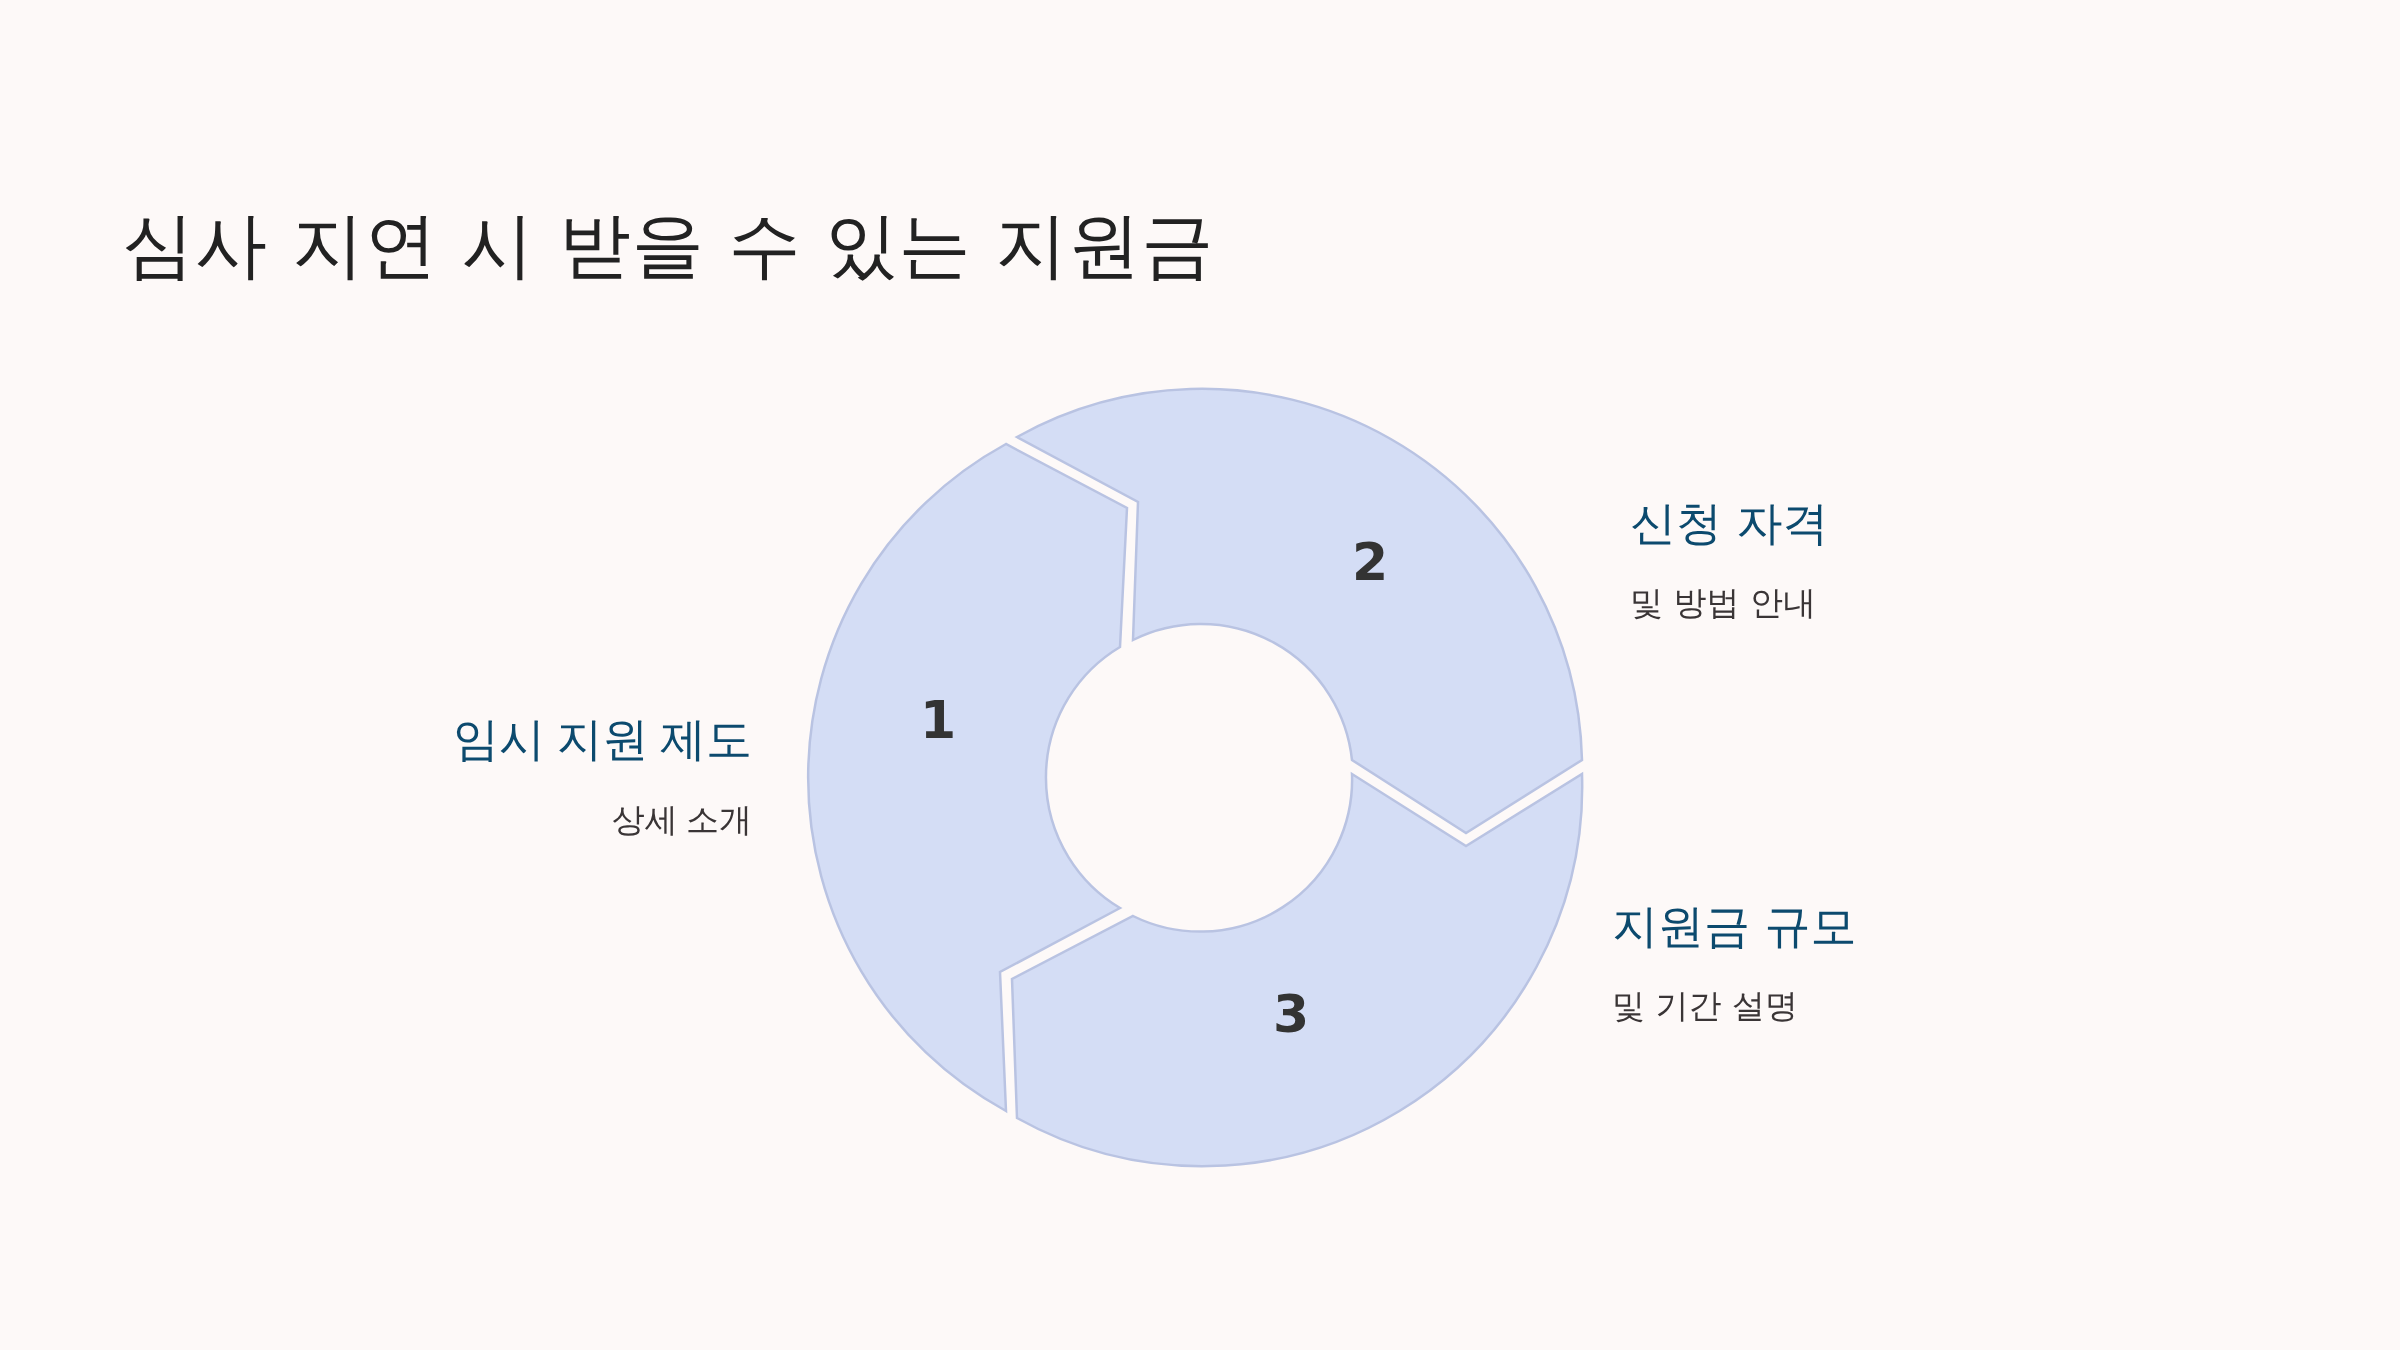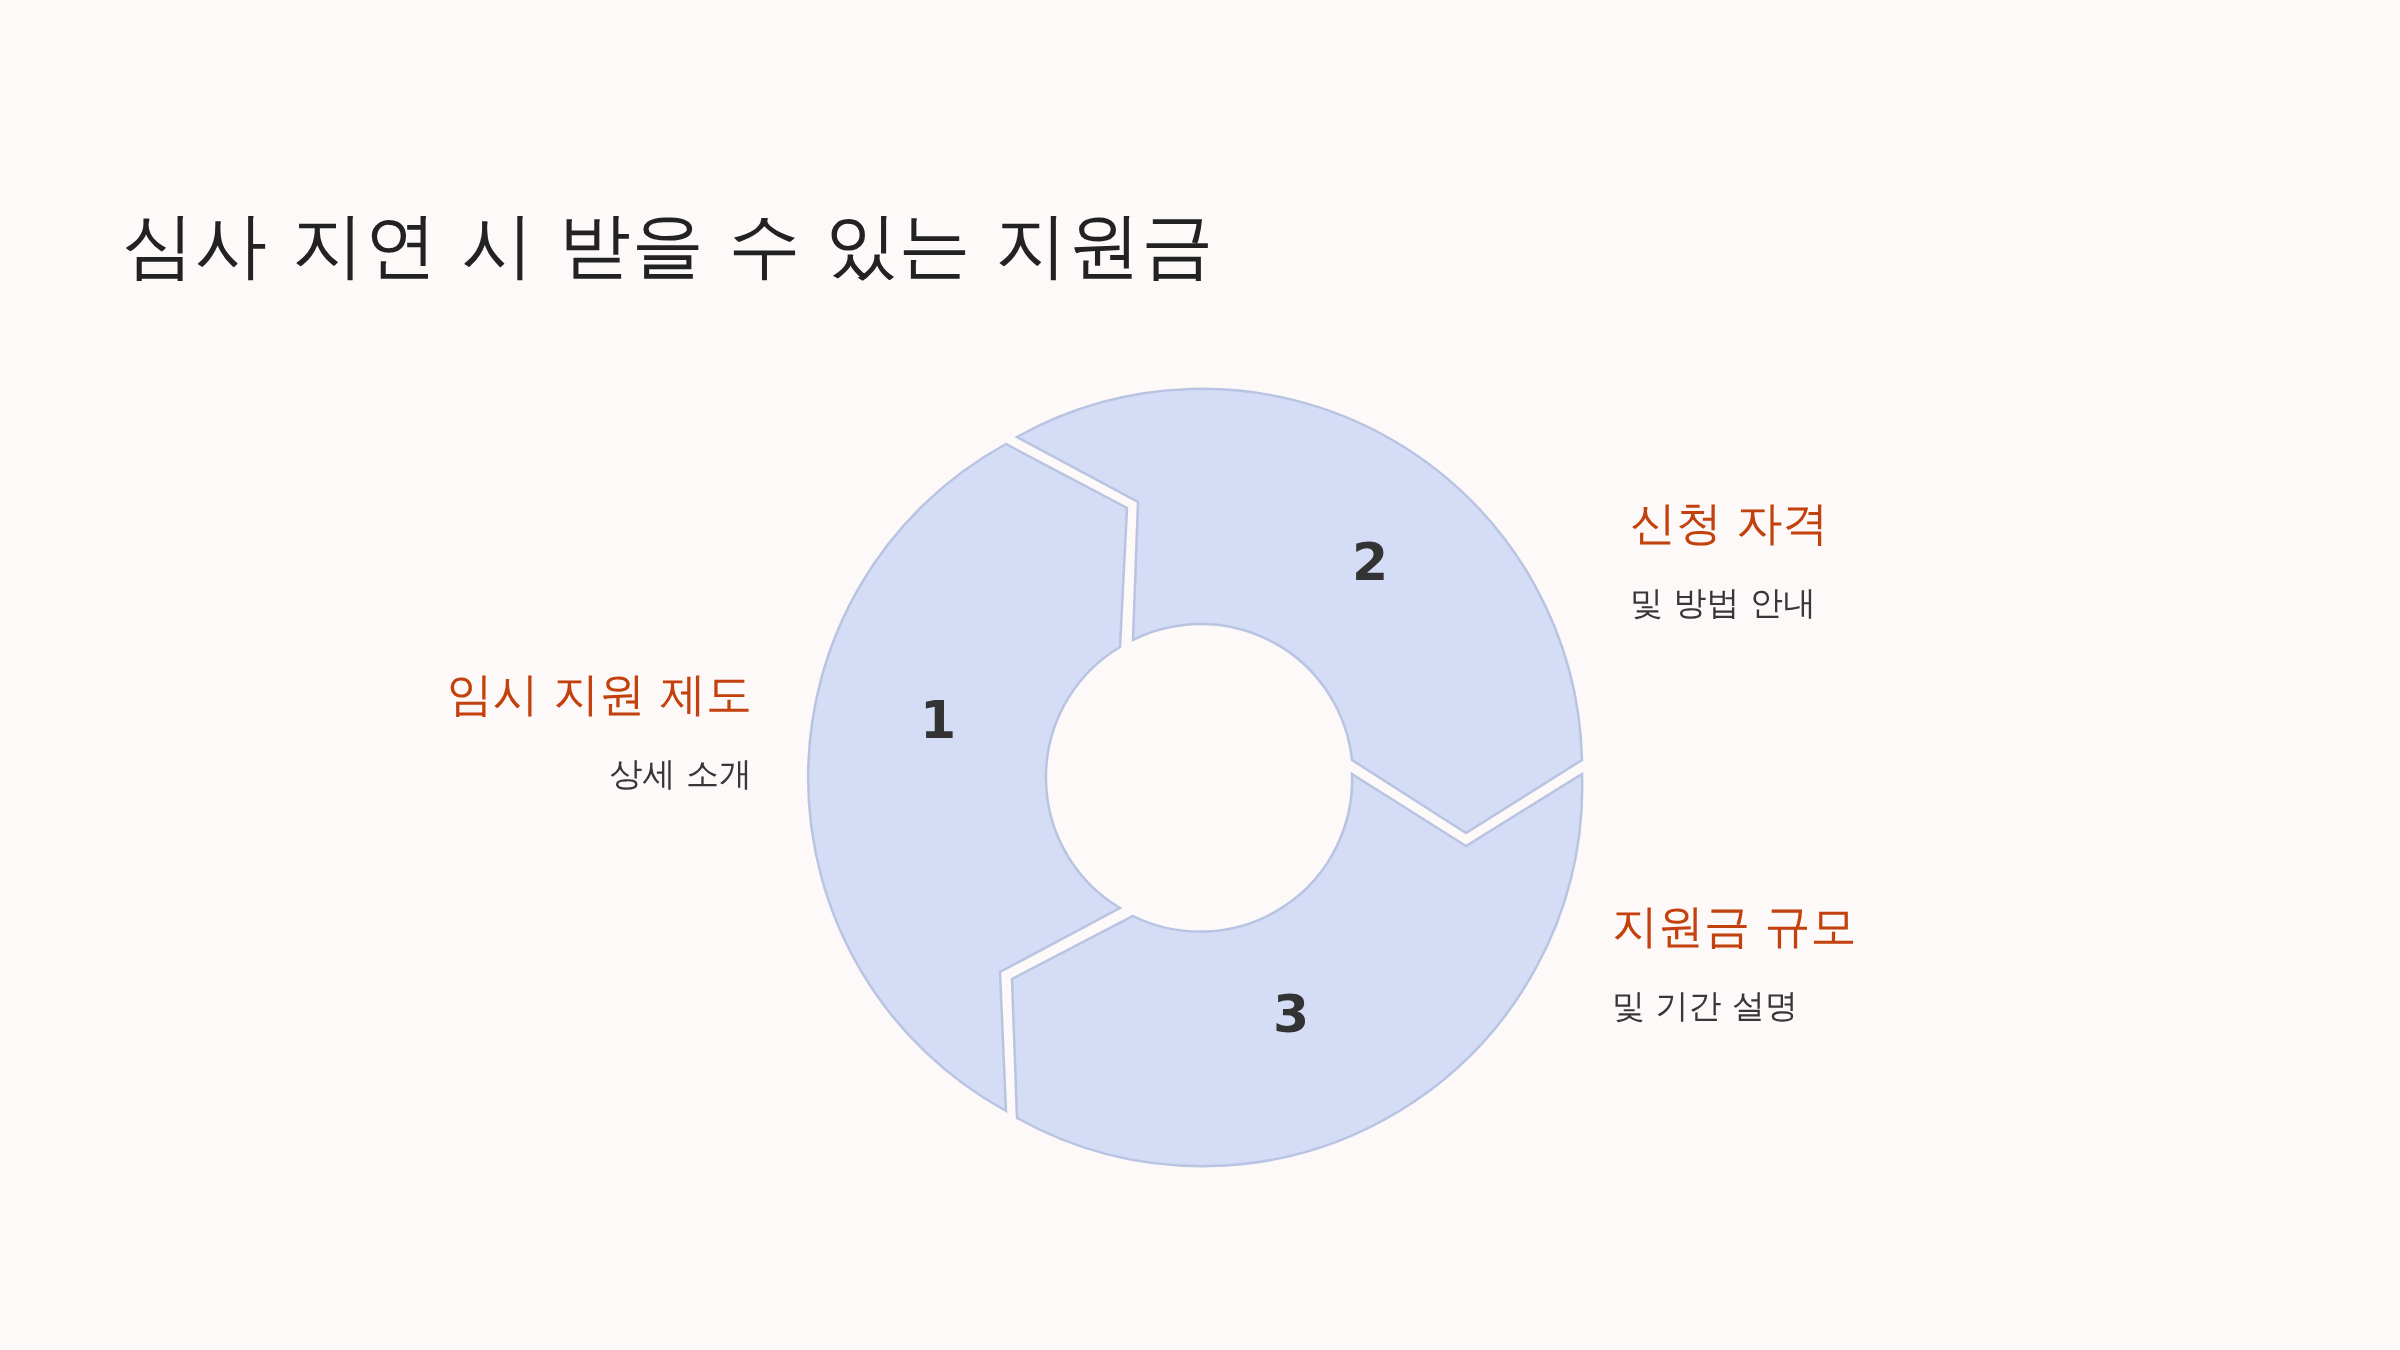--- a/index.html
+++ b/index.html
@@ -1,21 +1,21 @@
 <!DOCTYPE html>
 <html><head>
 <meta charset="utf-8">
 <style>
   html, body { margin:0; padding:0; }
   body { width:2400px; height:1350px; background:#fdf9f8; position:relative; overflow:hidden;
          font-family: "DejaVu Sans", "Liberation Sans", sans-serif; color:#3a3536; }
   .title { position:absolute; left:122px; top:198px; font-size:72px; font-weight:400; color:#222; letter-spacing:1px; margin:0; white-space:nowrap; }
   .diagram { position:absolute; left:0; top:0; width:2400px; height:1350px; }
   .label { position:absolute; white-space:nowrap; }
-  .label .head { font-size:46px; color:#c2410c; line-height:56px; }
+  .label .head { font-size:46px; color:#0c4a6e; line-height:56px; }
   .label .sub { font-size:33px; color:#3a3536; line-height:44px; margin-top:30px; }
   .label.right { text-align:right; }
   .num { font-family:"DejaVu Sans", sans-serif; font-weight:700; font-size:52px; fill:#333; }
 </style>
 </head>
 <body>
 
 <h1 class="title">심사 지연 시 받을 수 있는 지원금</h1>
 
 <svg class="diagram" viewBox="0 0 2400 1350" width="2400" height="1350">
@@ -25,21 +25,21 @@
 
     <path d="M1582,774 A380,380 0 0 1 1017,1118 L1012,979 L1133,916 A152,152 0 0 0 1352,774 L1466,846 Z"></path>
 
     <path d="M1006,1111 A380,380 0 0 1 1006,444 L1127,508 L1120,647 A152,152 0 0 0 1120,908 L1000,972 Z"></path>
   </g>
   <text class="num" x="938" y="738" text-anchor="middle">1</text>
   <text class="num" x="1370" y="580" text-anchor="middle">2</text>
   <text class="num" x="1291" y="1032" text-anchor="middle">3</text>
 </svg>
 
-<div class="label right" style="right:1648px; top:666px;">
+<div class="label right" style="right:1648px; top:712px;font-family:Liberation Serif, serif;">
   <div class="head">임시 지원 제도</div>
   <div class="sub">상세 소개</div>
 </div>
 
 <div class="label" style="left:1630px; top:495px;">
   <div class="head">신청 자격</div>
   <div class="sub">및 방법 안내</div>
 </div>
 
 <div class="label" style="left:1612px; top:898px;">

